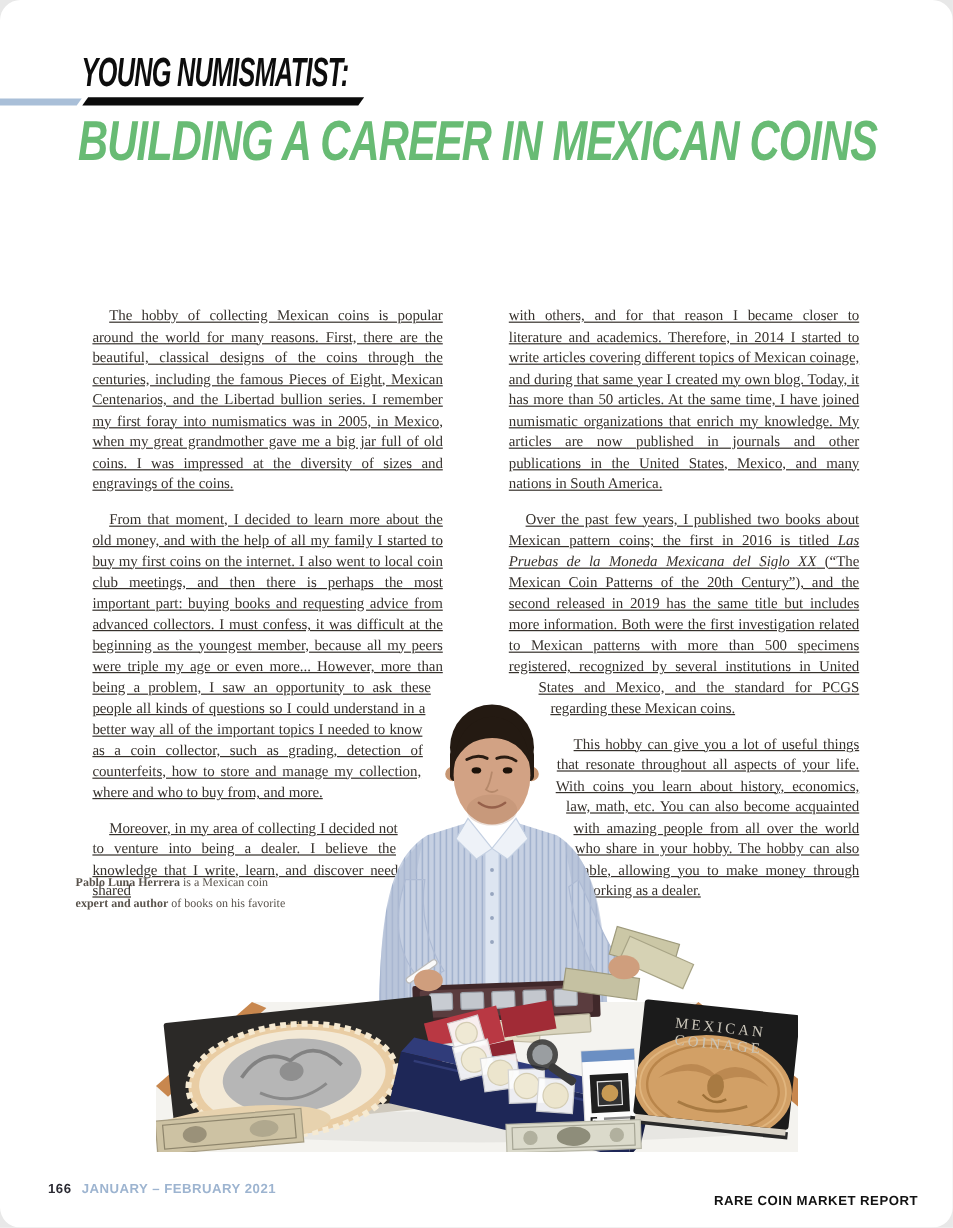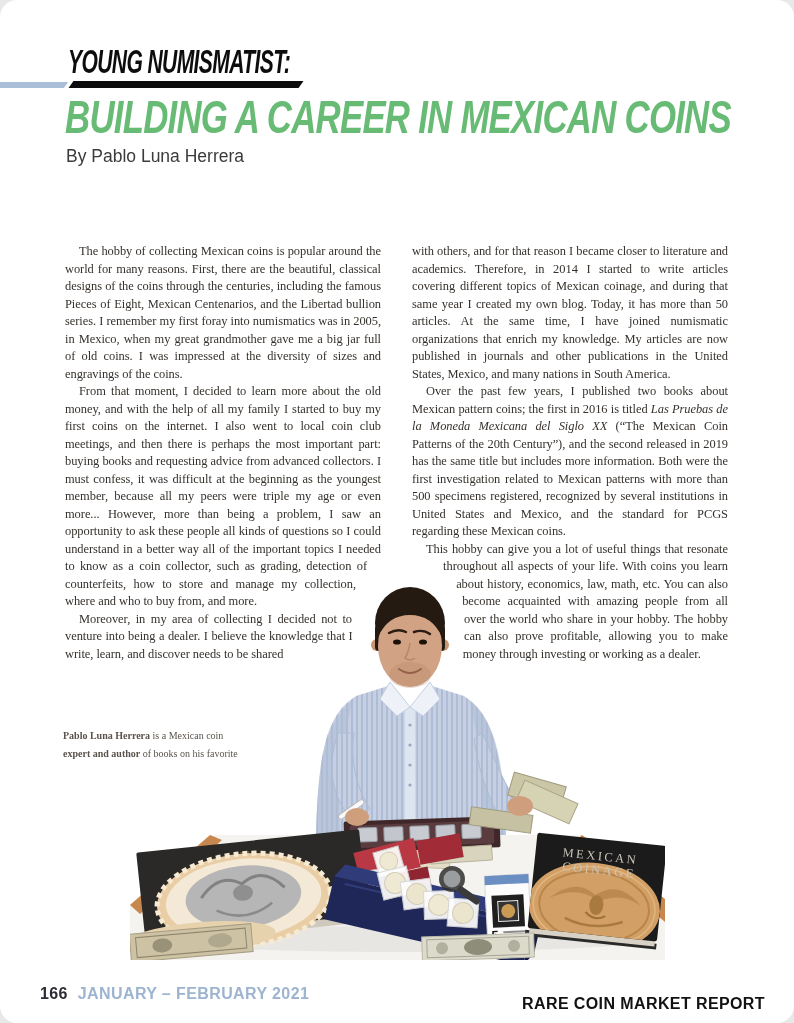--- a/index.html
+++ b/index.html
@@ -38,21 +38,21 @@
     font-size:17.5px; color:#3b3b3b;
   }
   
   .col {
     position:absolute; top:243px; width:316px; height:462px;
     text-align:justify; font-size:12.45px; line-height:17.5px;
     color:#36312c; letter-spacing:-0.05px;
   }
   .col-left  { left:65px; }
   .col-right { left:412px; }
-  .para { margin:0; text-indent:14px; }
+  .para { margin:12px; text-indent:14px;text-decoration:underline; }
   .para.no-indent { text-indent:0; }
   .wrap-left-col {
     float:right; width:70px; height:460px;
     shape-outside: polygon(70px 328px, 52px 342px, 46px 368px, 48px 398px, 40px 428px, 24px 460px, 70px 460px);
     shape-margin:5px;
   }
   .wrap-right-col {
     float:left; width:130px; height:460px;
     shape-outside: polygon(0px 322px, 24px 332px, 38px 348px, 45px 366px, 47px 386px, 42px 404px, 46px 422px, 55px 440px, 62px 460px, 0px 460px);
     shape-margin:5px;
@@ -62,37 +62,36 @@
     position:absolute; left:63px; top:727px; width:218px;
     font-size:10px; line-height:17.5px; color:#59534c;
   }
   .caption b { font-weight:700; }
   
   .photo { position:absolute; left:130px; top:583px; width:535px; height:377px; }
   
   .footer {
     position:absolute; left:40px; right:29px; top:985px; height:16px;
     font-family:"Liberation Sans", sans-serif; font-weight:700;
-    font-size:16px; letter-spacing:.4px;
+    font-size:11px; letter-spacing:.4px;
   }
   .footer-left { position:absolute; left:0; top:0; white-space:nowrap; }
   .page-num { color:#2c2c34; }
   .issue { color:#9db4d0; margin-left:5px; }
   .pub { position:absolute; right:0; top:10px; color:#121212; white-space:nowrap; }
 </style>
 </head>
 <body>
 
 <div class="page">
 
   <div class="kicker">YOUNG NUMISMATIST:</div>
   <div class="bar-blue" style="background: rgb(169, 191, 216);"></div>
   <div class="bar-black" style="background: rgb(11, 11, 11);"></div>
   <div class="headline" style="color: rgb(104, 187, 116);">BUILDING A CAREER IN MEXICAN COINS</div>
-  <div class="byline">By Pablo Luna Herrera</div>
 
   <div class="col col-left" id="col-left">
     <span class="wrap-left-col"></span>
   <p class="para"><span>The hobby of collecting Mexican coins is popular around the world for many reasons. First, there are the beautiful, classical designs of the coins through the centuries, including the famous Pieces of Eight, Mexican Centenarios, and the Libertad bullion series. I remember my first foray into numismatics was in 2005, in Mexico, when my great grandmother gave me a big jar full of old coins. I was impressed at the diversity of sizes and engravings of the coins.</span></p>
       <p class="para"><span>From that moment, I decided to learn more about the old money, and with the help of all my family I started to buy my first coins on the internet. I also went to local coin club meetings, and then there is perhaps the most important part: buying books and requesting advice from advanced collectors. I must confess, it was difficult at the beginning as the youngest member, because all my peers were triple my age or even more... However, more than being a problem, I saw an opportunity to ask these people all kinds of questions so I could understand in a better way all of the important topics I needed to know as a coin collector, such as grading, detection of counterfeits, how to store and manage my collection, where and who to buy from, and more.</span></p>
       <p class="para"><span>Moreover, in my area of collecting I decided not to venture into being a dealer. I believe the knowledge that I write, learn, and discover needs to be shared</span></p>
     </div>
   <div class="col col-right" id="col-right">
     <span class="wrap-right-col"></span>
   <p class="para no-indent"><span>with others, and for that reason I became closer to literature and academics. Therefore, in 2014 I started to write articles covering different topics of Mexican coinage, and during that same year I created my own blog. Today, it has more than 50 articles. At the same time, I have joined numismatic organizations that enrich my knowledge. My articles are now published in journals and other publications in the United States, Mexico, and many nations in South America.</span></p>

